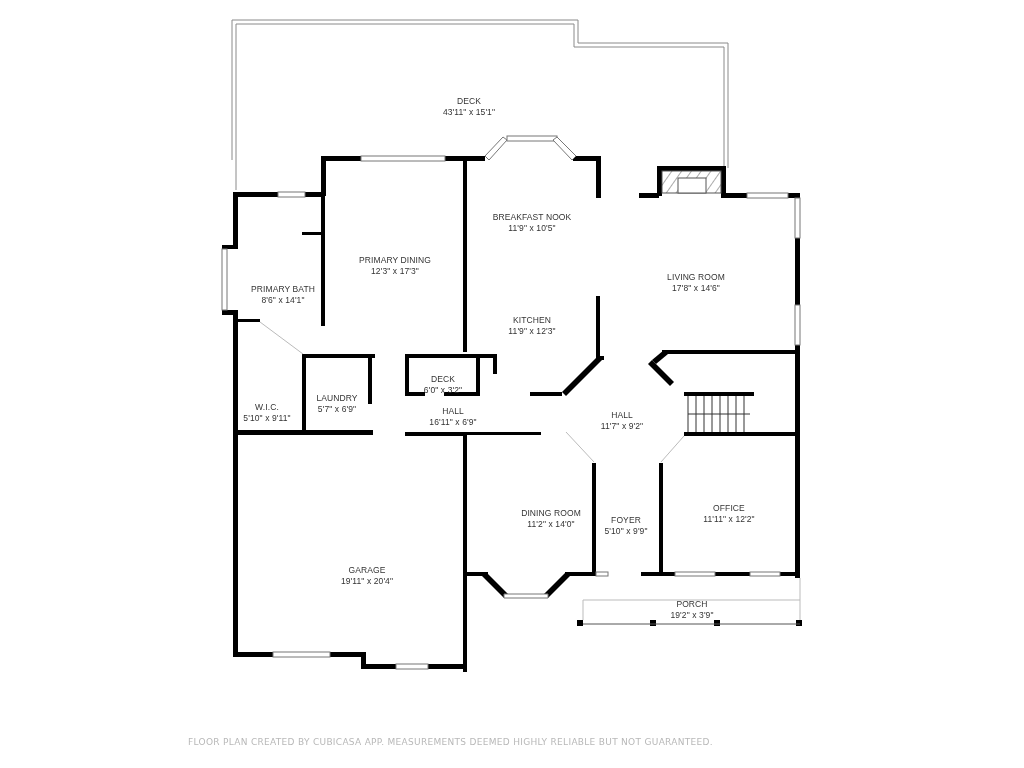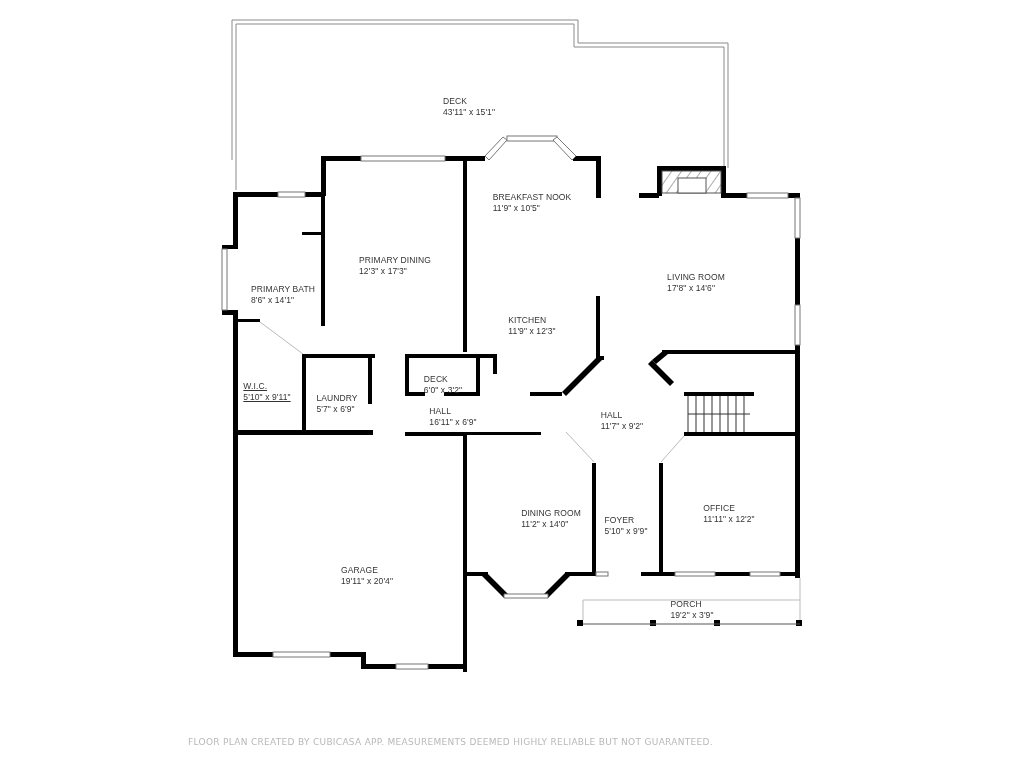--- a/index.html
+++ b/index.html
@@ -1,18 +1,18 @@
 <!DOCTYPE html>
 <html><head>
   <meta charset="utf-8">
   <style>
     html, body { margin: 0; padding: 0; background: #ffffff; }
     body { width: 1024px; height: 768px; position: relative; overflow: hidden; font-family: "Liberation Sans", sans-serif; }
     #plan { position: absolute; left: 0; top: 0; width: 1024px; height: 768px; }
-    .label { position: absolute; text-align: left; color: #333; font-size: 8.5px; line-height: 11px; transform: translateX(-50%); white-space: nowrap; letter-spacing: 0.1px; }
+    .label { position: absolute; text-align: center; color: #333; font-size: 8.5px; line-height: 11px; transform: translateX(-50%); white-space: nowrap; letter-spacing: 0.1px; }
     .label .name { display: block; }
     .label .dim { display: block; }
     #footer { position: absolute; left: 0; width: 901px; top: 737px; text-align: center; font-size: 9px; color: #b8b8b8; letter-spacing: 0.3px; font-family: "DejaVu Sans", sans-serif; }
   </style>
 </head>
 <body>
 
 <svg id="plan" viewBox="0 0 1024 768" xmlns="http://www.w3.org/2000/svg">
   <defs>
     <pattern id="hatch" width="8" height="8" patternUnits="userSpaceOnUse" patternTransform="rotate(35)">
@@ -150,41 +150,41 @@
     <line x1="736" y1="396" x2="736" y2="432"></line>
     <line x1="744" y1="396" x2="744" y2="432"></line>
     <line x1="688" y1="414" x2="750" y2="414"></line>
   </g>
 </svg>
 
 <div class="label" style="left:469px; top:96px;">
   <span class="name">DECK</span>
   <span class="dim">43'11" x 15'1"</span>
 </div>
-<div class="label" style="left:532px; top:192px;">
+<div class="label" style="left:532px; top:212px;">
   <span class="name">BREAKFAST NOOK</span>
   <span class="dim">11'9" x 10'5"</span>
 </div>
 <div class="label" style="left:395px; top:255px;">
   <span class="name">PRIMARY DINING</span>
   <span class="dim">12'3" x 17'3"</span>
 </div>
 <div class="label" style="left:283px; top:269px;margin-top:15px;">
   <span class="name">PRIMARY BATH</span>
   <span class="dim">8'6" x 14'1"</span>
 </div>
 <div class="label" style="left:696px; top:272px;">
   <span class="name">LIVING ROOM</span>
   <span class="dim">17'8" x 14'6"</span>
 </div>
 <div class="label" style="left:532px; top:315px;">
   <span class="name">KITCHEN</span>
   <span class="dim">11'9" x 12'3"</span>
 </div>
-<div class="label" style="left:267px; top:381px;text-decoration:underline;">
+<div class="label" style="left:267px; top:402px;">
   <span class="name">W.I.C.</span>
   <span class="dim">5'10" x 9'11"</span>
 </div>
 <div class="label" style="left:337px; top:393px;">
   <span class="name">LAUNDRY</span>
   <span class="dim">5'7" x 6'9"</span>
 </div>
 <div class="label" style="left:443px; top:374px;">
   <span class="name">DECK</span>
   <span class="dim">6'0" x 3'2"</span>

